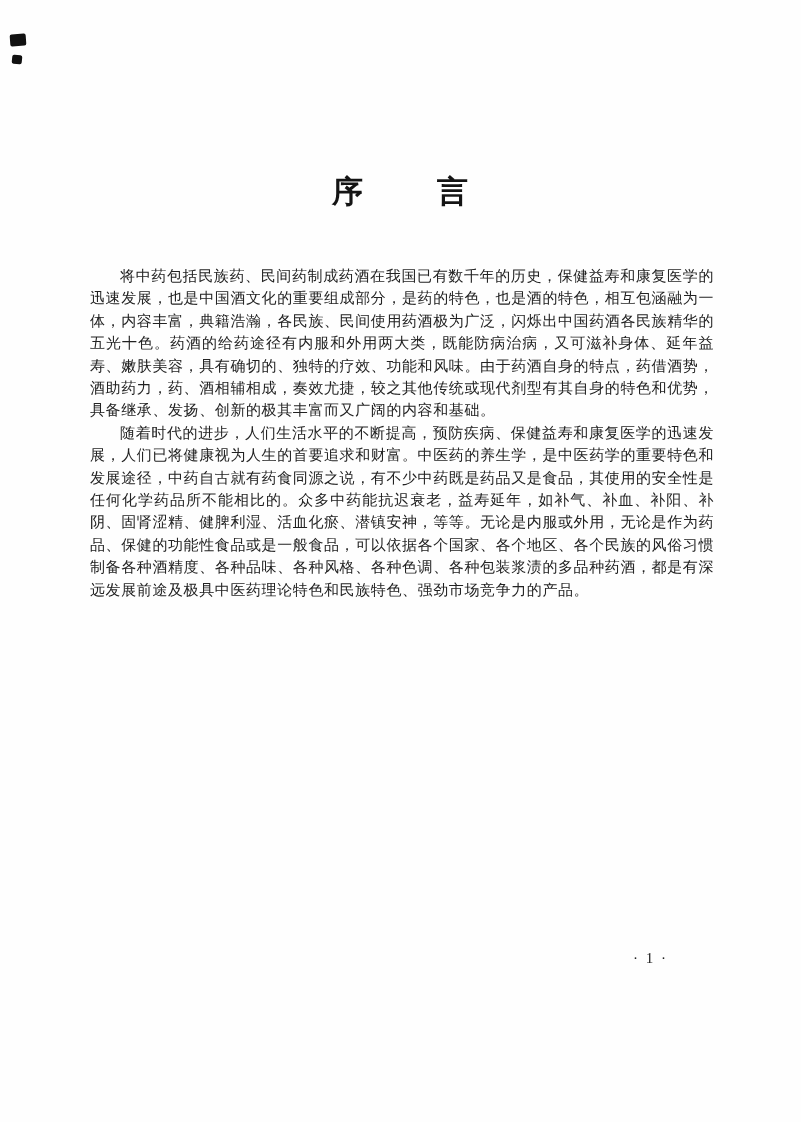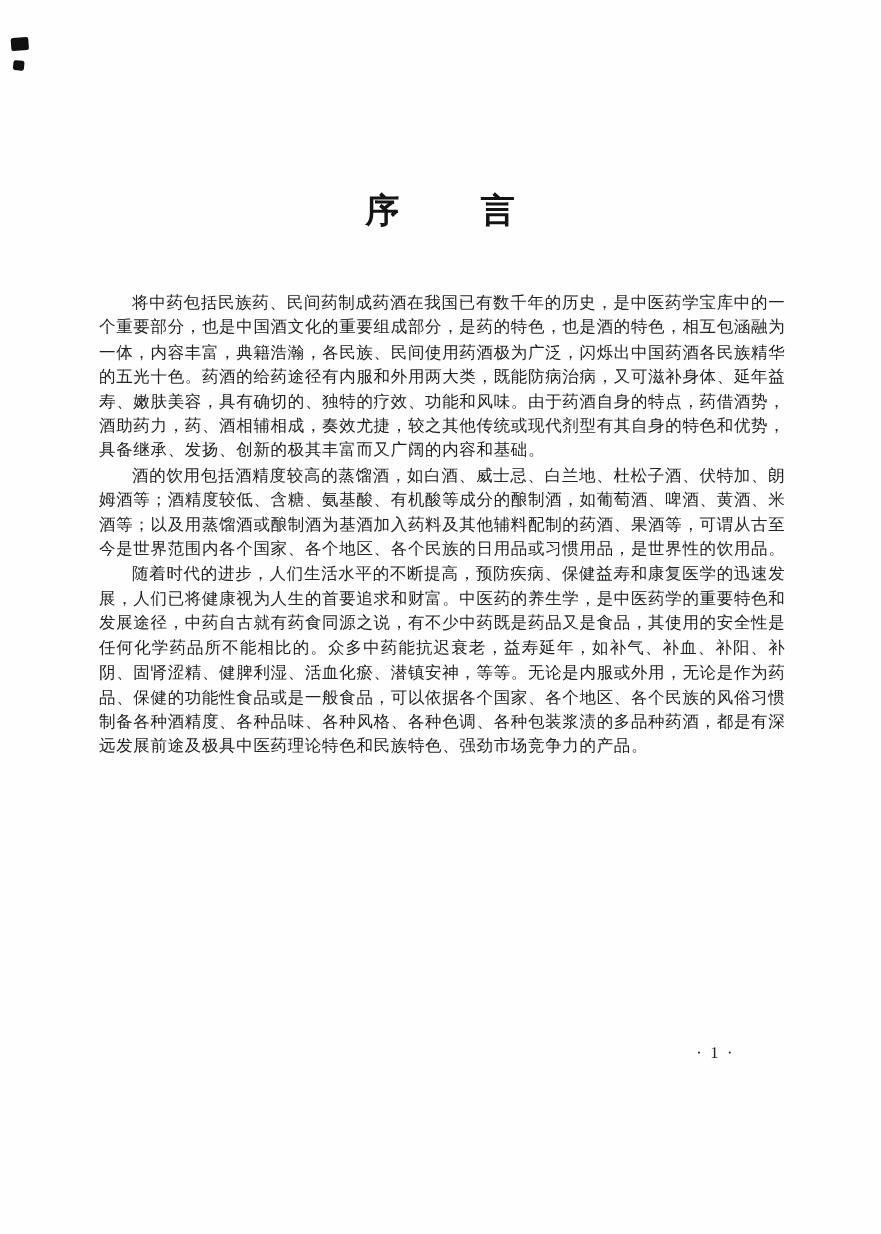--- a/index.html
+++ b/index.html
@@ -66,21 +66,20 @@
 
 <div class="page">
 
   <div class="artifact a1"></div>
   <div class="artifact a2"></div>
 
   <div class="content">
     <h1 class="title">序　　言</h1>
 
     <div class="body-text">
-      <p>将中药包括民族药、民间药制成药酒在我国已有数千年的历史，是中医药学宝库中的一个重要部分，也是中国酒文化的重要组成部分，是药的特色，也是酒的特色，相互包涵融为一体，内容丰富，典籍浩瀚，各民族、民间使用药酒极为广泛，闪烁出中国药酒各民族精华的五光十色。药酒的给药途径有内服和外用两大类，既能防病治病，又可滋补身体、延年益寿、嫩肤美容，具有确切的、独特的疗效、功能和风味。由于药酒自身的特点，药借酒势，酒助药力，药、酒相辅相成，奏效尤捷，较之其他传统或现代剂型有其自身的特色和优势，具备继承、发扬、创新的极其丰富而又广阔的内容和基础。</p>
-      <p>酒的饮用包括酒精度较高的蒸馏酒，如白酒、威士忌、白兰地、杜松子酒、伏特加、朗姆酒等；酒精度较低、含糖、氨基酸、有机酸等成分的酿制酒，如葡萄酒、啤酒、黄酒、米酒等；以及用蒸馏酒或酿制酒为基酒加入药料及其他辅料配制的药酒、果酒等，可谓从古至今是世界范围内各个国家、各个地区、各个民族的日用品或习惯用品，是世界性的饮用品。</p>
+      <p>将中药包括民族药、民间药制成药酒在我国已有数千年的历史，保健益寿和康复医学的迅速发展，也是中国酒文化的重要组成部分，是药的特色，也是酒的特色，相互包涵融为一体，内容丰富，典籍浩瀚，各民族、民间使用药酒极为广泛，闪烁出中国药酒各民族精华的五光十色。药酒的给药途径有内服和外用两大类，既能防病治病，又可滋补身体、延年益寿、嫩肤美容，具有确切的、独特的疗效、功能和风味。由于药酒自身的特点，药借酒势，酒助药力，药、酒相辅相成，奏效尤捷，较之其他传统或现代剂型有其自身的特色和优势，具备继承、发扬、创新的极其丰富而又广阔的内容和基础。</p>
       <p>随着时代的进步，人们生活水平的不断提高，预防疾病、保健益寿和康复医学的迅速发展，人们已将健康视为人生的首要追求和财富。中医药的养生学，是中医药学的重要特色和发展途径，中药自古就有药食同源之说，有不少中药既是药品又是食品，其使用的安全性是任何化学药品所不能相比的。众多中药能抗迟衰老，益寿延年，如补气、补血、补阳、补阴、固肾涩精、健脾利湿、活血化瘀、潜镇安神，等等。无论是内服或外用，无论是作为药品、保健的功能性食品或是一般食品，可以依据各个国家、各个地区、各个民族的风俗习惯制备各种酒精度、各种品味、各种风格、各种色调、各种包装浆渍的多品种药酒，都是有深远发展前途及极具中医药理论特色和民族特色、强劲市场竞争力的产品。</p>
     </div>
   </div>
 
   <div class="page-number">· 1 ·</div>
 
 </div>
 
 </body></html>

